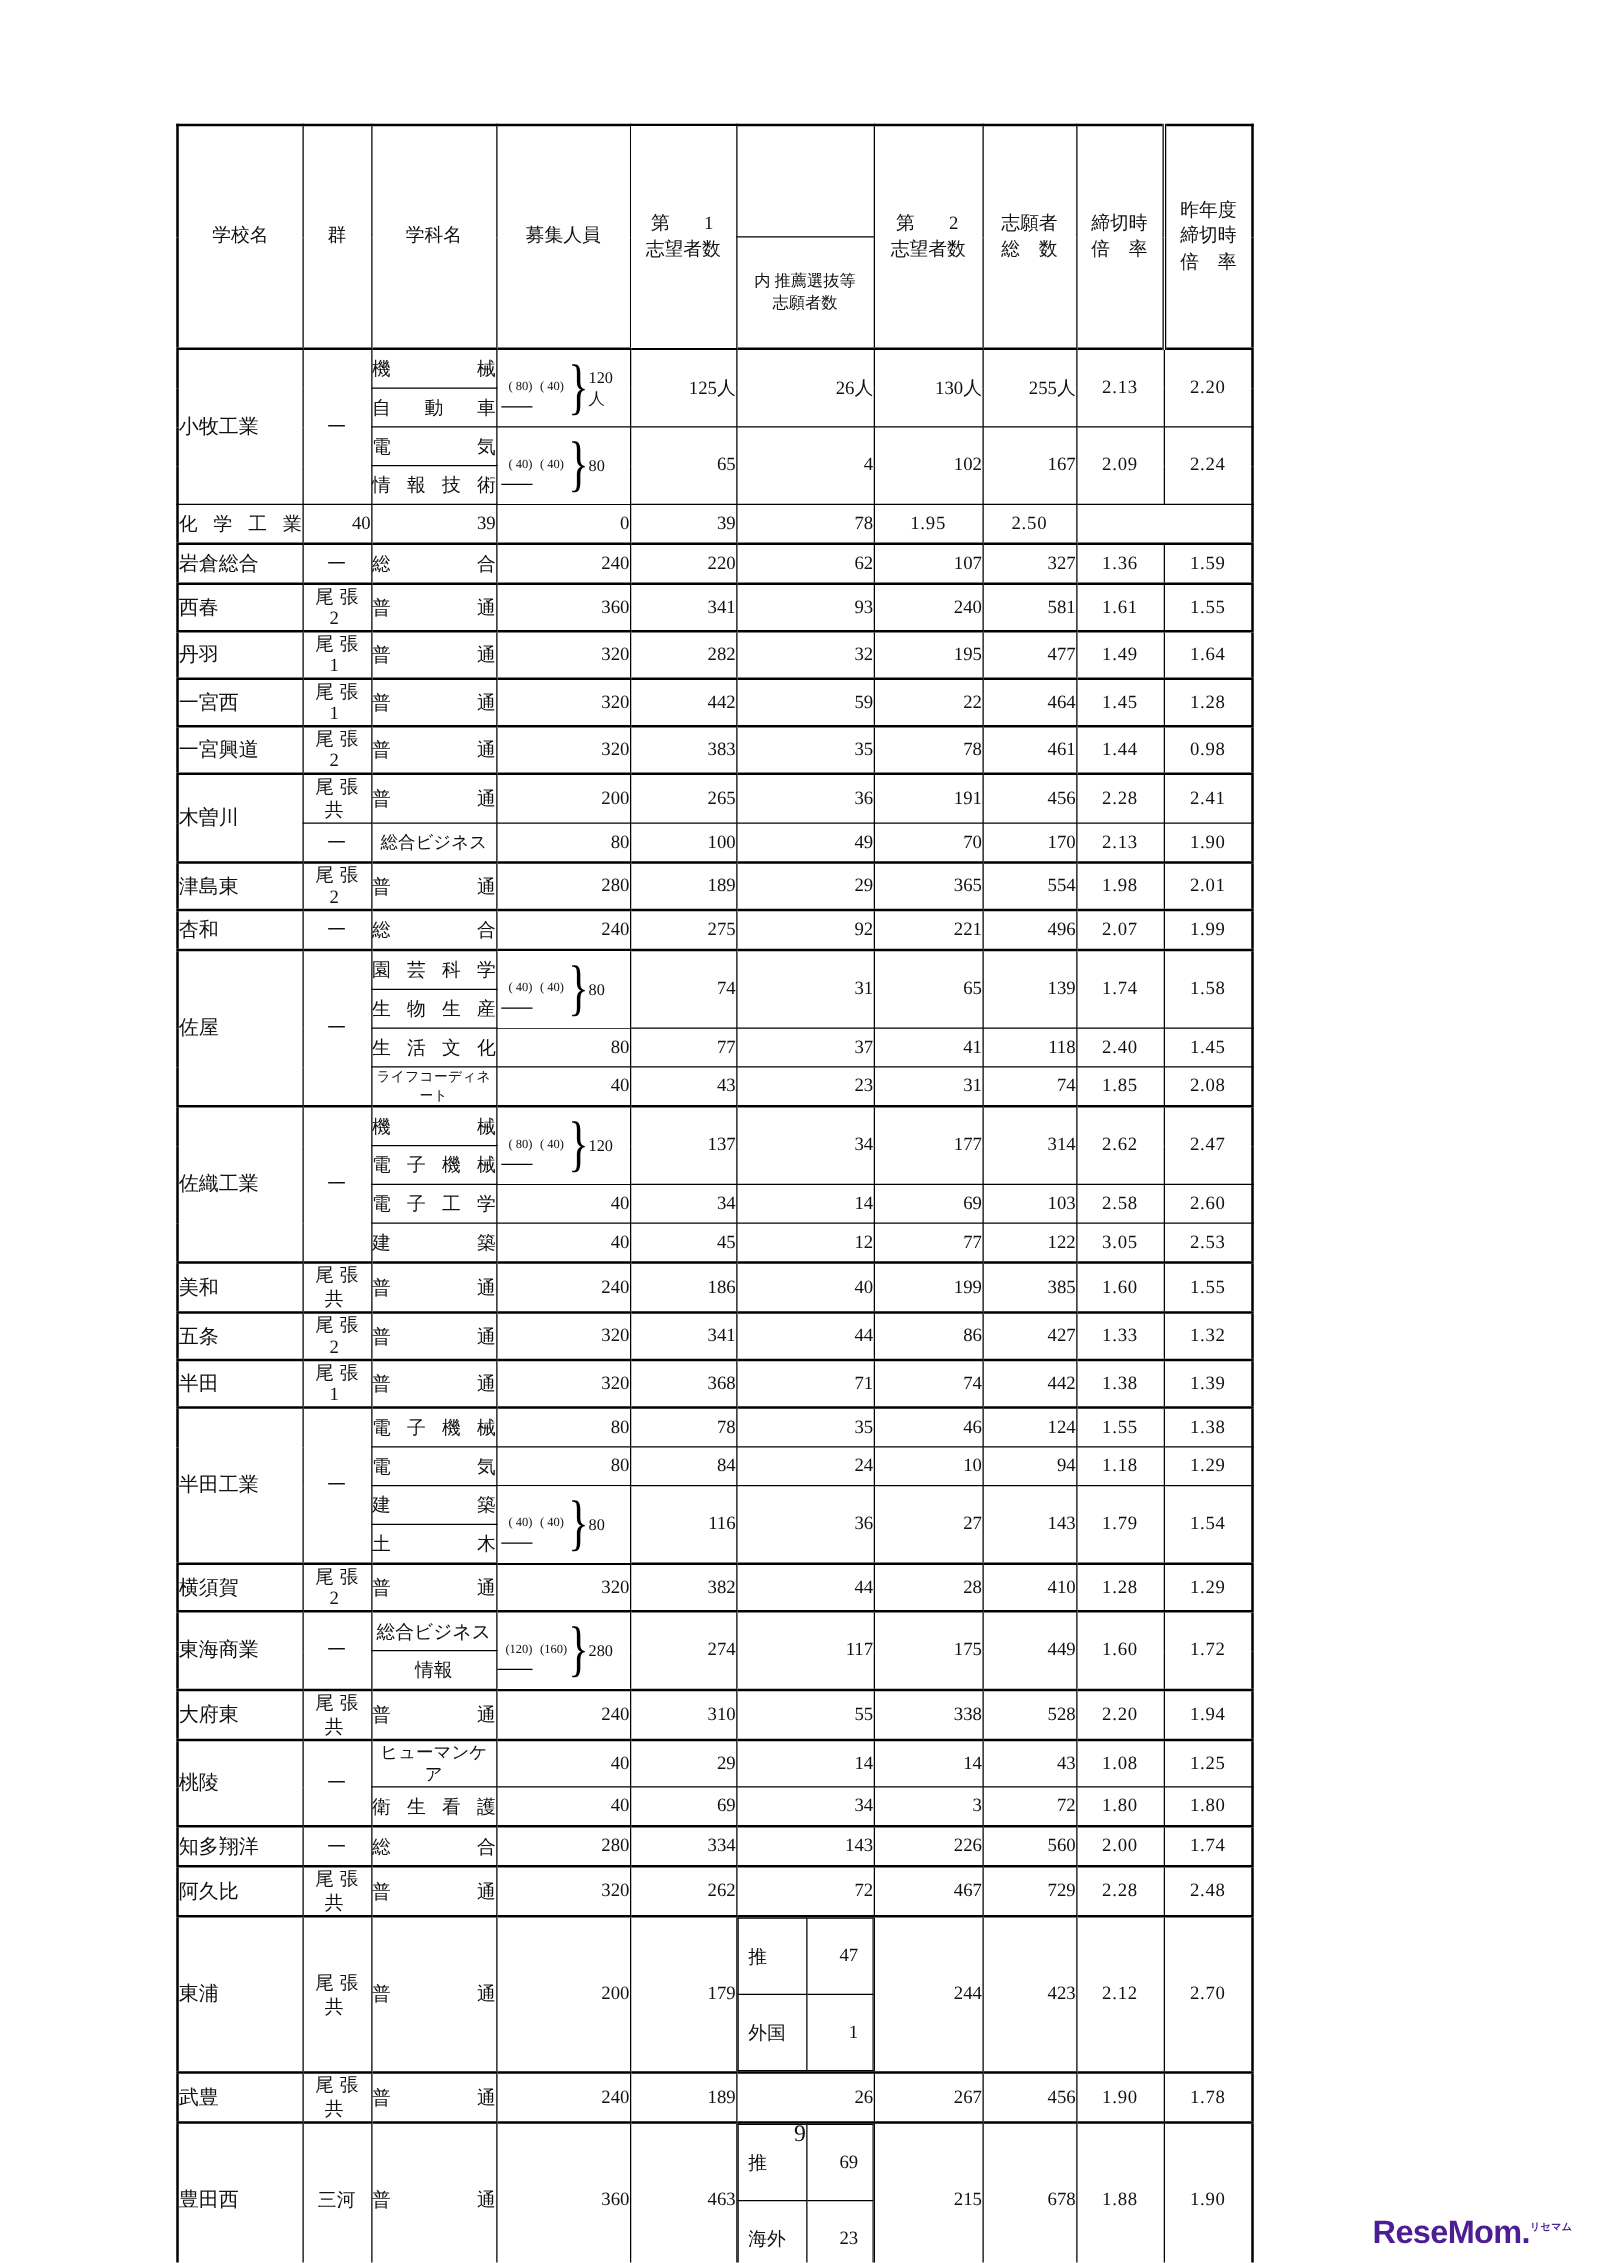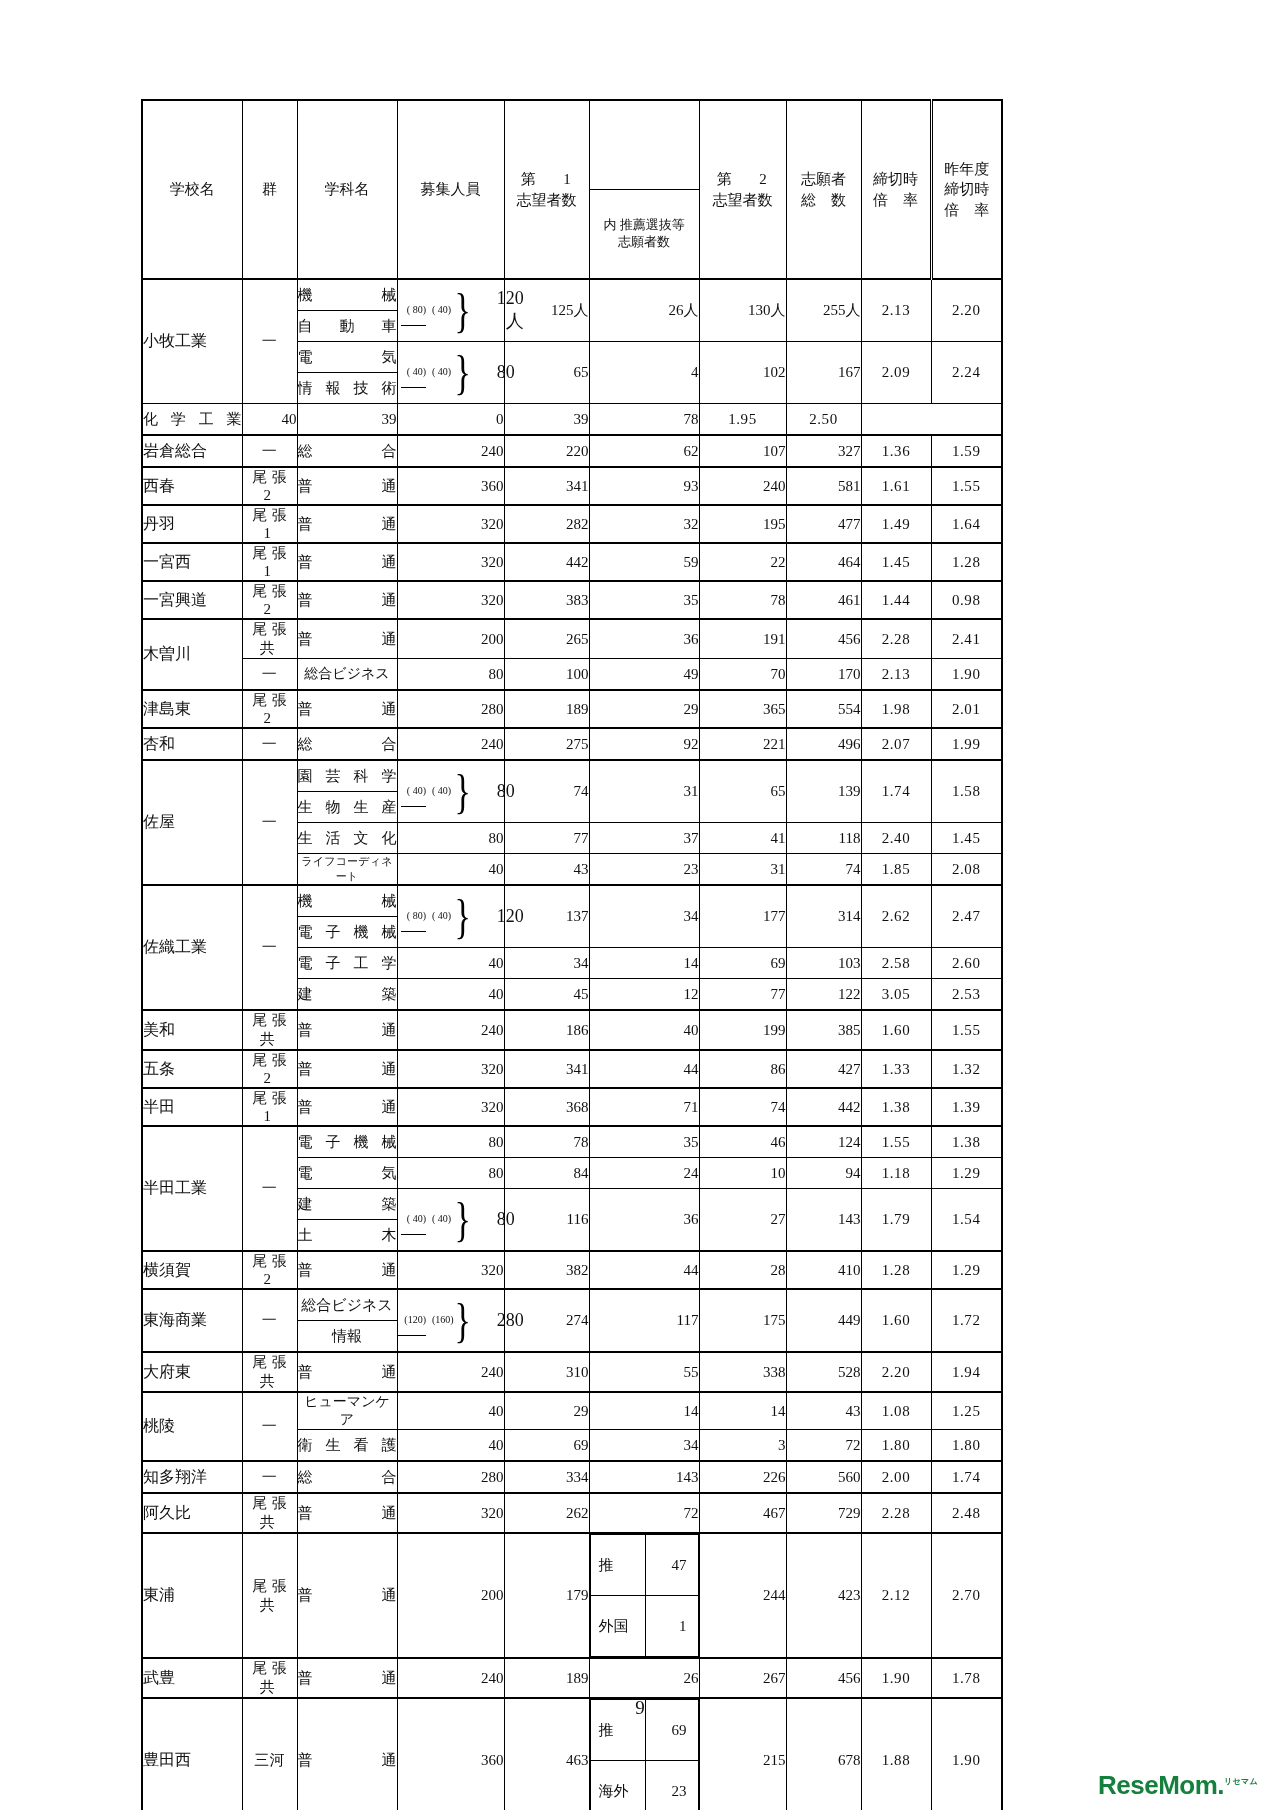--- a/index.html
+++ b/index.html
@@ -178,24 +178,22 @@
   .qsplit .brace {
     flex: 0 0 13px;
     font-size: 34px;
     line-height: 1;
     text-align: center;
     color: #000;
     transform: scaleY(1.45);
   }
   .qsplit .qval {
     flex: 1 1 auto;
-    text-align: right;
     padding-right: 11px;
-    font-size: 18px;
-    margin-left: 26px;
+    font-size: 13px;
   }
 
   
   td.dept.sub-top { border-bottom: 1px solid #000; }
 
   
   td.rec-split { padding: 0; }
   .rec-sub {
     width: 100%;
     border-collapse: collapse;
@@ -228,21 +226,21 @@
     font-size: 19px;
     color: #111;
   }
   .watermark {
     position: absolute;
     right: 22px;
     top: 1770px;
     font-family: "Liberation Sans", sans-serif;
     font-size: 26px;
     font-weight: bold;
-    color: #15803d;
+    color: #4c1d95;
     letter-spacing: -0.02em;
   }
   .watermark .ruby {
     font-size: 8px;
     vertical-align: super;
     letter-spacing: 0.04em;
   }
 </style>
 </head>
 <body>

